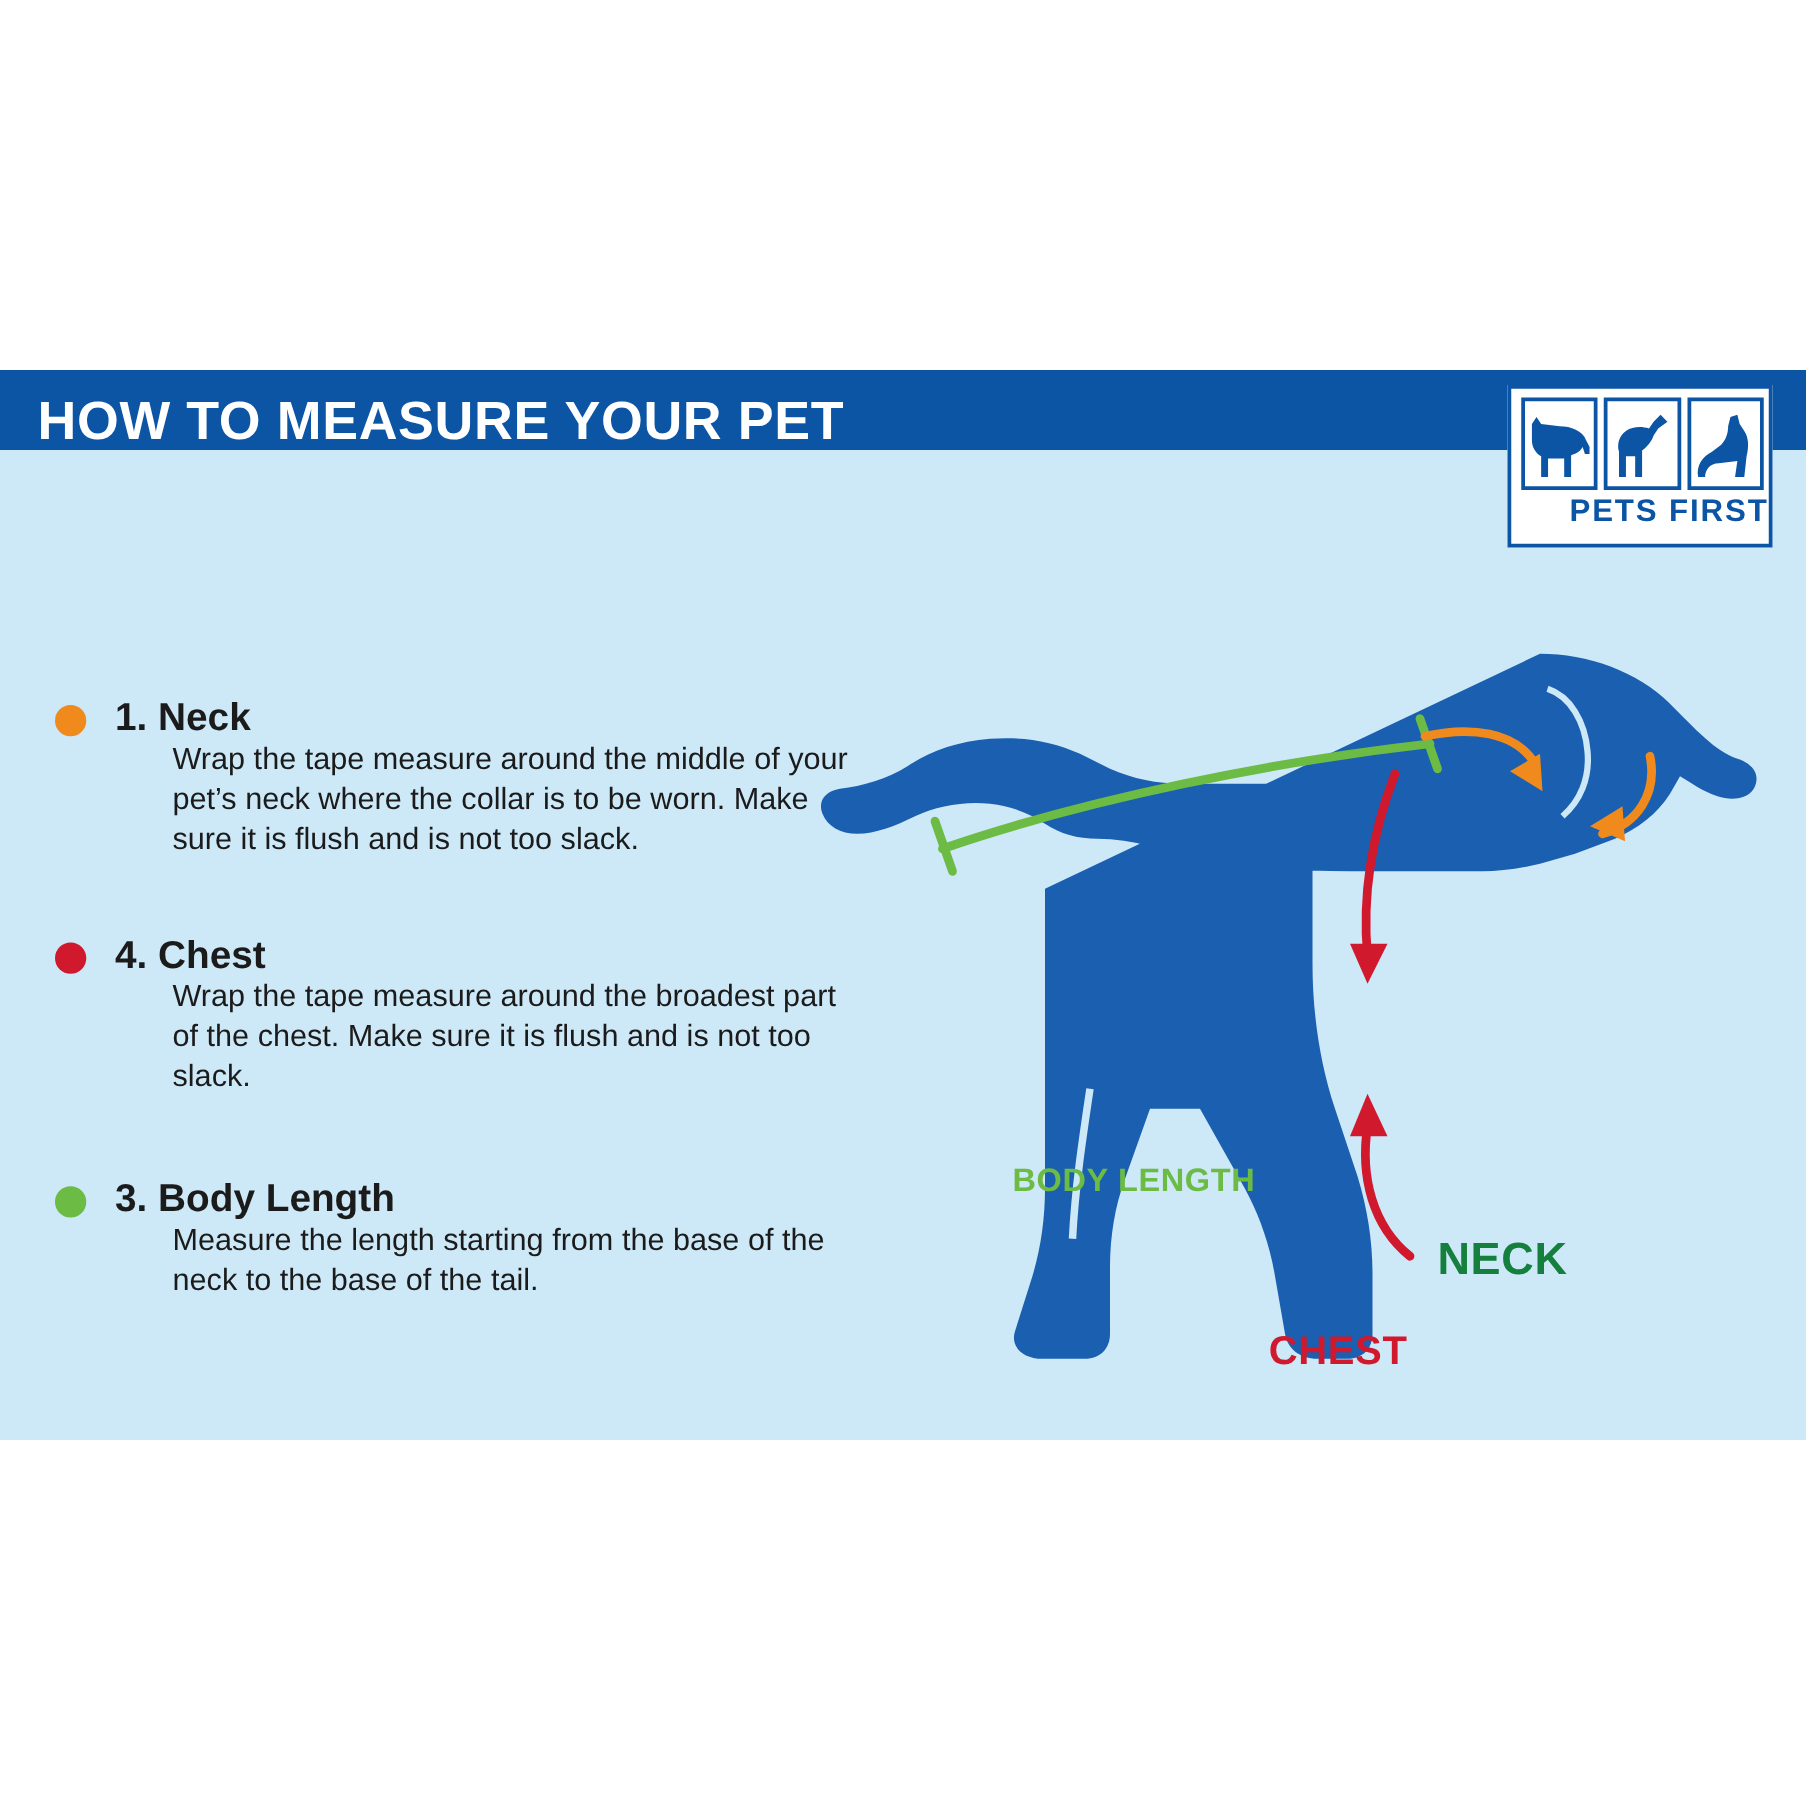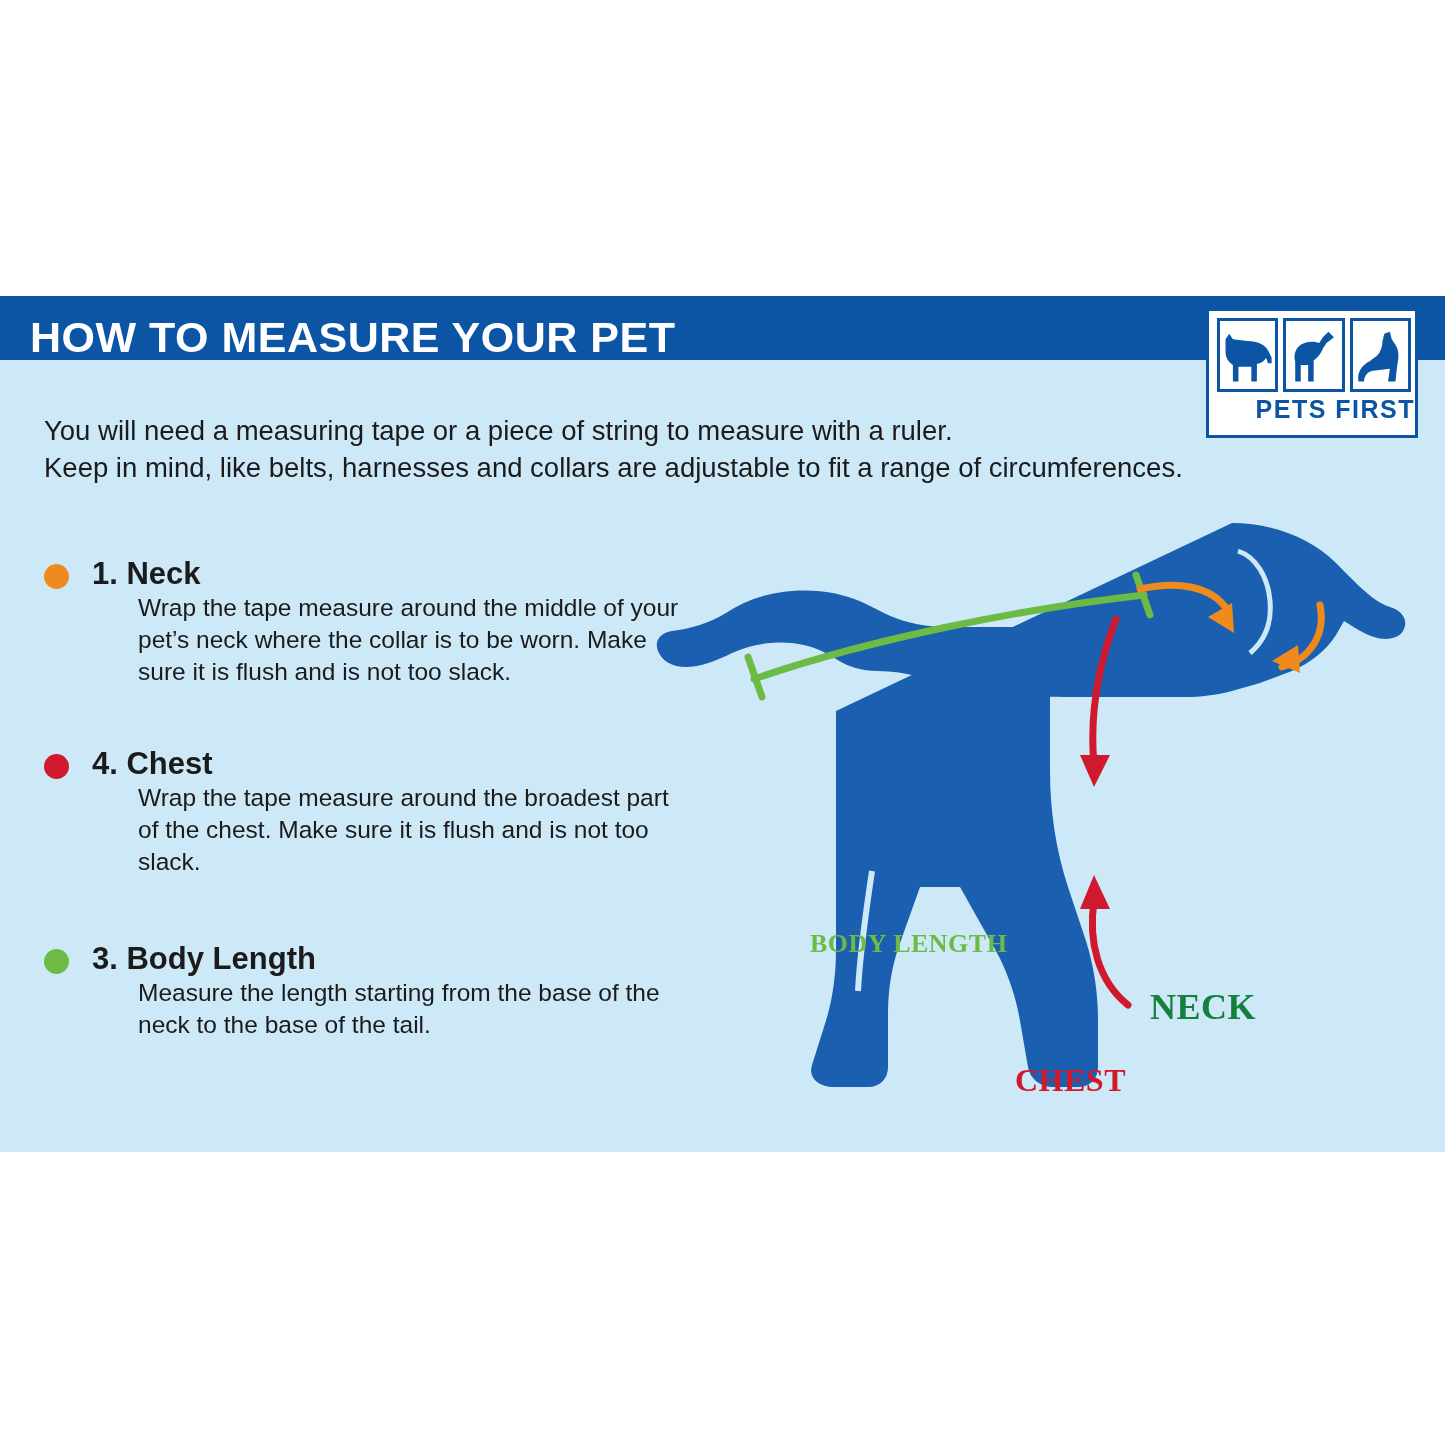--- a/index.html
+++ b/index.html
@@ -141,21 +141,21 @@
     position: absolute;
     left: 620px;
     top: 215px;
     width: 800px;
     height: 620px;
   }
 
   .meas-label {
     position: absolute;
     font-weight: bold;
-    font-family: Liberation Serif, serif;
+    font-family: Liberation Sans, sans-serif;
     white-space: nowrap;
   }
   #label-body-length {
     left: 190px;
     top: 418px;
     font-size: 26px;
     color: #6cbb45;
     letter-spacing: 0.5px;
   }
   #label-neck {
@@ -196,24 +196,20 @@
       </div>
       <div class="logo-cell">
         <svg viewBox="0 0 60 64" width="100%" height="100%" preserveAspectRatio="xMidYMax meet" style="position:absolute;left:0;bottom:0;">
           <path fill="#0b55a4" d="M34 4 L40 2 L42 10 L46 16 C50 22 50 30 48 38 L46 56 L38 56 L40 42 L24 44 C16 44 12 50 12 56 L6 56 C4 46 10 38 18 34 L26 28 C30 24 32 18 32 12 Z"></path>
         </svg>
       </div>
     </div>
     <div id="logo-text">PETS FIRST</div>
   </div>
 
-  <div id="intro">
-    <div>You will need a measuring tape or a piece of string to measure with a ruler.</div>
-    <div>Keep in mind, like belts, harnesses and collars are adjustable to fit a range of circumferences.</div>
-  </div>
 
   <div class="step" id="step-1">
     <div class="step-dot" style="background:#f08a1d;"></div>
     <div class="step-title">1. Neck</div>
     <div class="step-body">Wrap the tape measure around the middle of your pet’s neck where the collar is to be worn. Make sure it is flush and is not too slack.</div>
   </div>
 
   <div class="step" id="step-2">
     <div class="step-dot" style="background:#d1192e;"></div>
     <div class="step-title">4. Chest</div>

